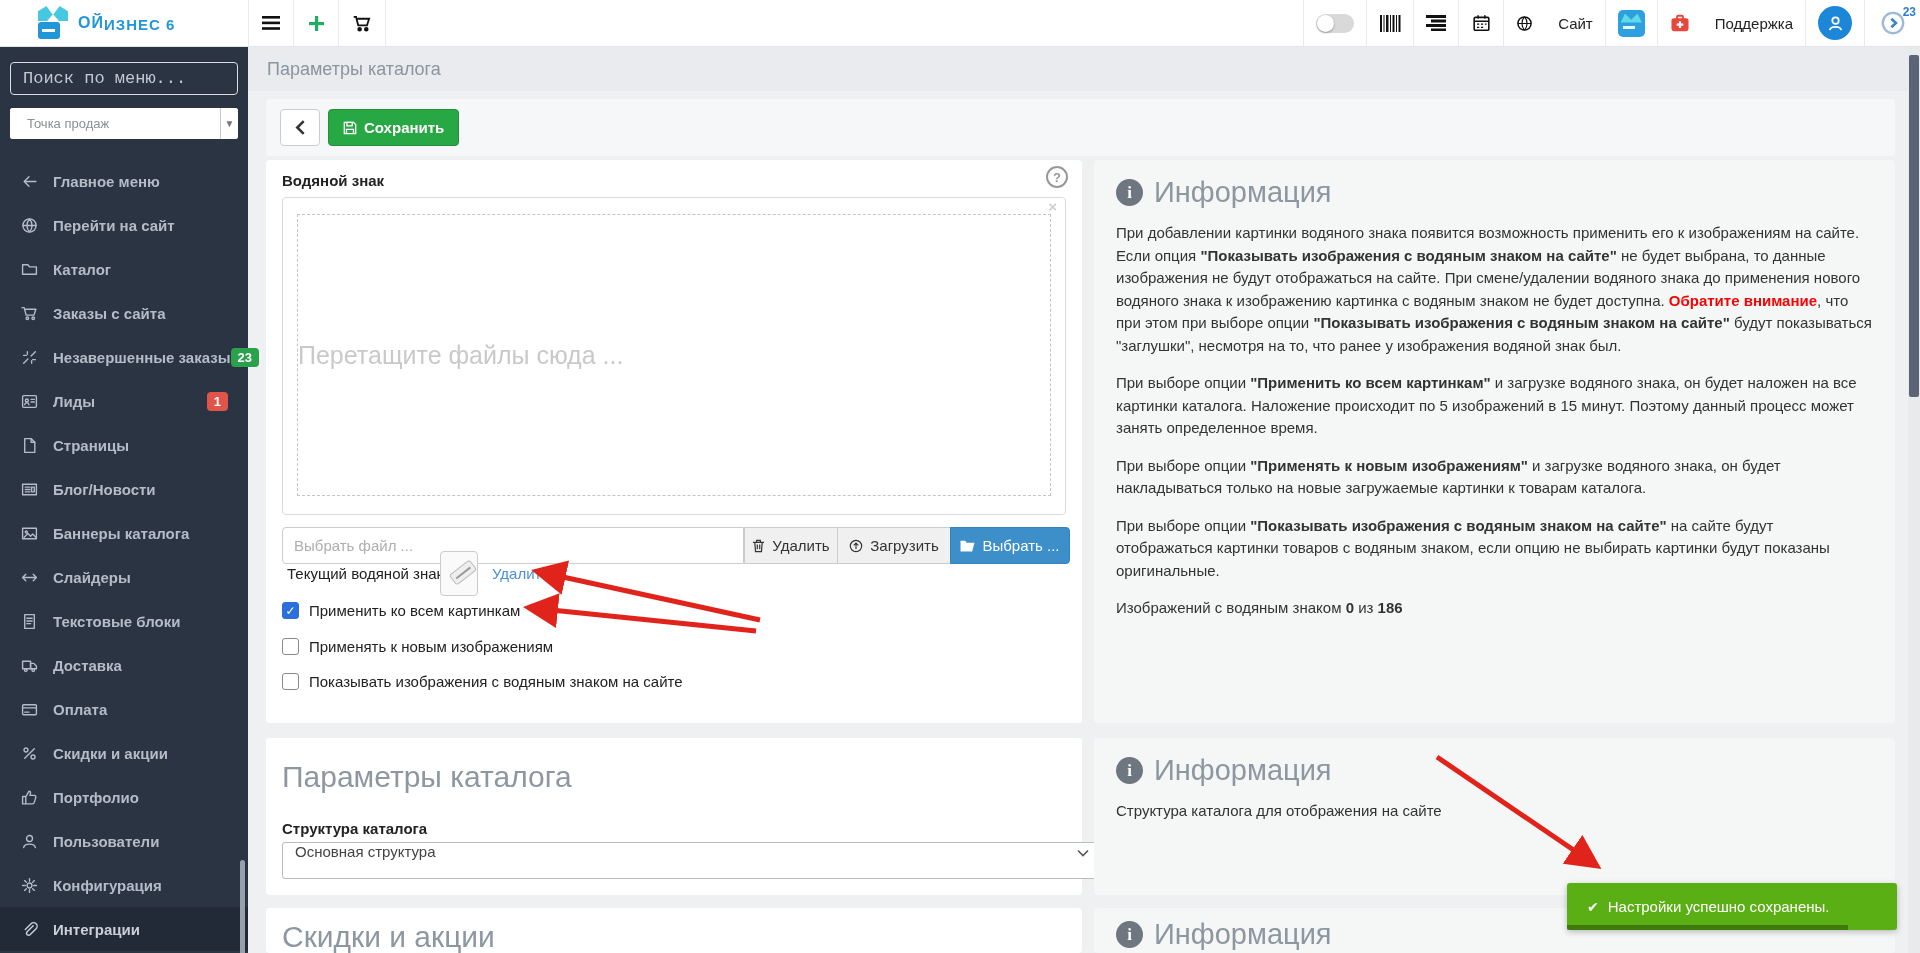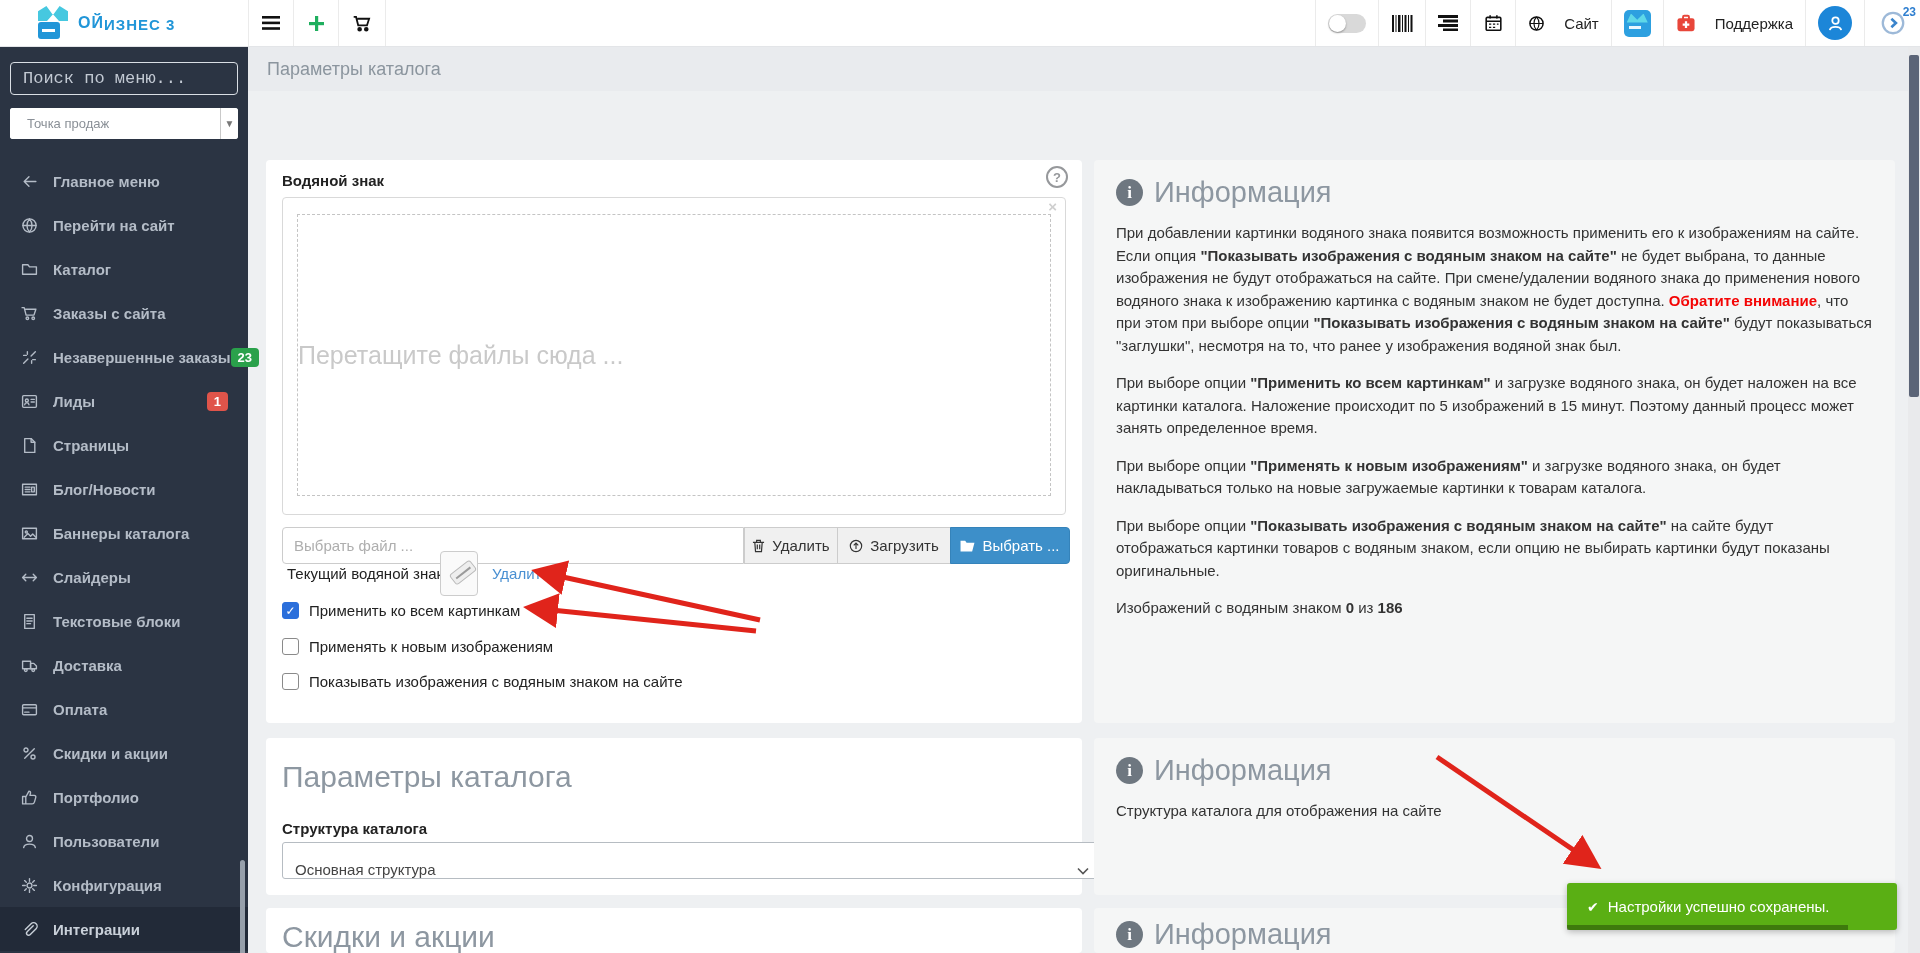--- a/index.html
+++ b/index.html
@@ -15,21 +15,21 @@
     clip-path:polygon(0 100%,0 35%,28% 0,50% 60%,72% 0,100% 35%,100% 100%,70% 100%,50% 55%,30% 100%)}
   .logo-b{position:absolute;left:0;top:16px;width:22px;height:17px;background:#2196d8;border-radius:3px}
   .logo-b::after{content:"";position:absolute;left:4px;top:7px;width:13px;height:3px;background:#fff}
   .logo-text{display:flex;line-height:1;color:#2196d8;font-weight:bold;letter-spacing:1px}
   .logo-text .l1{font-size:16px}
   .logo-text .l2{font-size:15px;margin-top:2px}
   .tcell{border-left:1px solid #ebebeb;display:flex;align-items:center;justify-content:center;
     min-width:45px;padding:0 12px;cursor:pointer;position:relative}
   .tspacer{flex:1;border-left:1px solid #ebebeb}
   .tcell svg{display:block}
-  .tlabel{font-size:15px;color:#222;margin-left:19px}
+  .tlabel{font-size:15px;color:#222;margin-left:25px}
   .toggle{width:38px;height:19px;border-radius:10px;background:#d9d9d9;position:relative}
   .toggle .knob{position:absolute;left:1px;top:1px;width:17px;height:17px;border-radius:50%;
     background:#fff;box-shadow:0 1px 2px rgba(0,0,0,.35)}
   .appmark{width:27px;height:27px;border-radius:5px;background:#2da0e0;position:relative;overflow:hidden}
   .appmark .zig{position:absolute;left:3px;top:4px;width:21px;height:9px;background:#5fd8e8;
     clip-path:polygon(0 100%,20% 0,50% 70%,80% 0,100% 100%)}
   .appmark .bar{position:absolute;left:5px;top:16px;width:12px;height:3px;background:#eaf7ff}
   .avatar{width:34px;height:34px;border-radius:50%;background:#1c86d8;display:flex;align-items:center;justify-content:center}
   .hist-badge{position:absolute;top:5px;right:4px;font-size:12px;font-weight:bold;color:#2f7fd0}
 
@@ -114,21 +114,21 @@
   .ihead .t{font-size:29px;color:#8d97a1}
   .ibody p{font-size:15px;color:#333;line-height:1.5;margin:0 0 15px}
   .ibody b{font-weight:bold}
   .red{color:#f40505}
 
   
   .params-card{left:18px;top:647px;width:816px;height:157px}
   .sec-title{position:absolute;left:16px;font-size:30px;color:#8d97a1}
   .struct-label{position:absolute;left:16px;top:82px;font-size:15px;font-weight:bold;color:#222}
   .select{position:absolute;left:16px;top:104px;width:820px;height:37px;border:1px solid #b6bcc2;border-radius:3px;
-    background:#fff;display:flex;align-items:flex-end;padding:0 12px;font-size:15px;color:#444;cursor:pointer}
+    background:#fff;display:flex;align-items:flex-start;padding:0 12px;font-size:15px;color:#444;cursor:pointer}
   .select .chev{margin-left:auto;color:#555}
   .disc-card{left:18px;top:817px;width:816px;height:45px;overflow:hidden}
 
   
   .toast{position:absolute;left:1319px;top:792px;width:330px;height:47px;background:#5aaf14;border-radius:3px;
     color:#fff;display:flex;align-items:center;padding-left:20px;font-size:15px;z-index:55;
     box-shadow:0 2px 6px rgba(0,0,0,.25)}
   .toast .chk{margin-right:9px;font-size:14px}
   .toast-progress{position:absolute;left:0;bottom:0;height:5px;background:rgba(0,0,0,.3)}
 
@@ -138,21 +138,21 @@
 <body>
 
 <div class="topbar">
   <div class="logo-area">
     <div class="logo-mark">
       <div class="logo-m"></div>
         <div class="logo-b"></div>
     </div>
     <div class="logo-text">
       <span class="l1">ОЙ</span>
-      <span class="l2">ИЗНЕС 3</span>
+      <span class="l2">ИЗНЕС 6</span>
     </div>
   </div>
   <div class="tcell">
     <svg width="18" height="14" viewBox="0 0 18 14">
         <g fill="#111">
           <rect y="0" width="18" height="2.6"></rect>
           <rect y="5.6" width="18" height="2.6"></rect>
           <rect y="11.2" width="18" height="2.6"></rect>
         </g>
       </svg>
@@ -426,20 +426,34 @@
         <span class="mlabel">Интеграции</span>
       </div>
     </div>
   <div class="sb-thumb"></div>
 </div>
 
 <div class="subheader">Параметры каталога</div>
 
 <div class="content">
 
+  <div class="card toolbar">
+    <div class="back-btn">
+      <svg width="11" height="15" viewBox="0 0 10 14" fill="none" stroke="#333" stroke-width="2.4">
+          <path d="M8 1L2 7l6 6"></path>
+        </svg>
+    </div>
+    <div class="save-btn">
+      <svg width="14" height="14" viewBox="0 0 16 16" fill="none" stroke="#fff" stroke-width="1.5">
+          <path d="M1.5 1.5h10.5l2.5 2.5v10.5H1.5z"></path>
+          <path d="M4.5 1.5h6v4h-6zM4 14.5V9.5h8v5"></path>
+        </svg>
+      <span>Сохранить</span>
+    </div>
+  </div>
 
   <div class="card wm-card">
     <div class="wm-label">Водяной знак</div>
     <div class="help-ic">?</div>
     <div class="dropzone">
       <span class="dz-x">×</span>
       <div class="dz-dash">
         <span class="dz-text">Перетащите файлы сюда ...</span>
       </div>
     </div>

